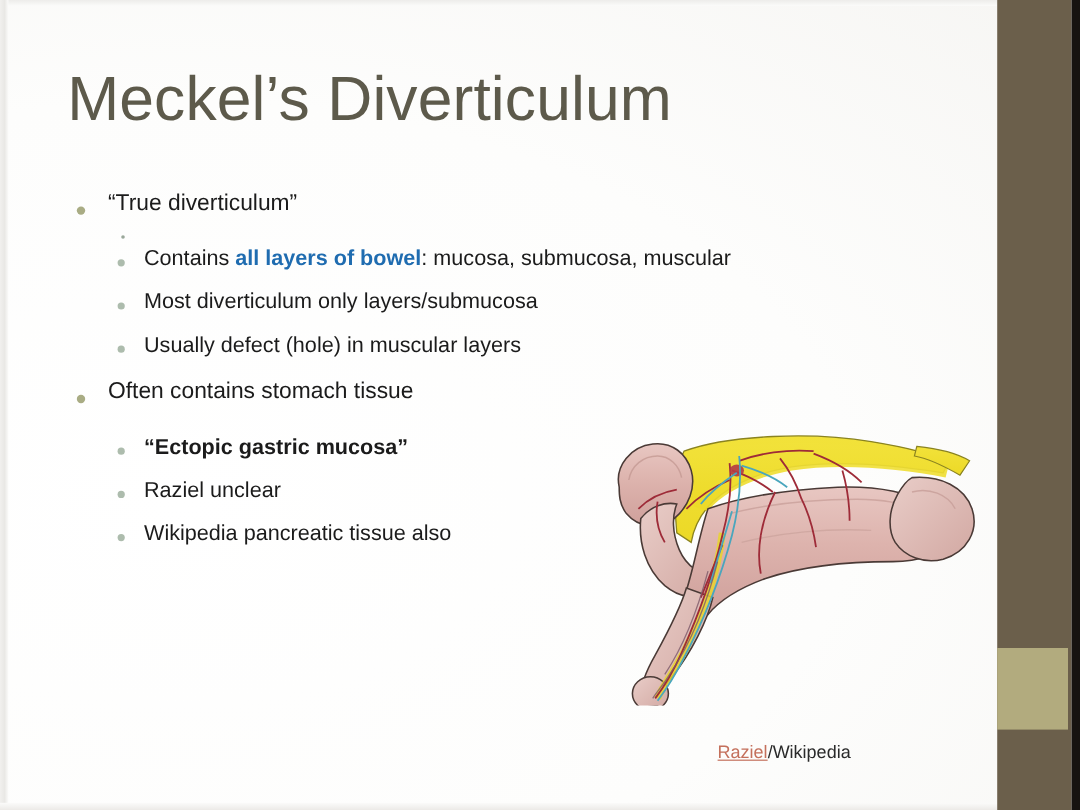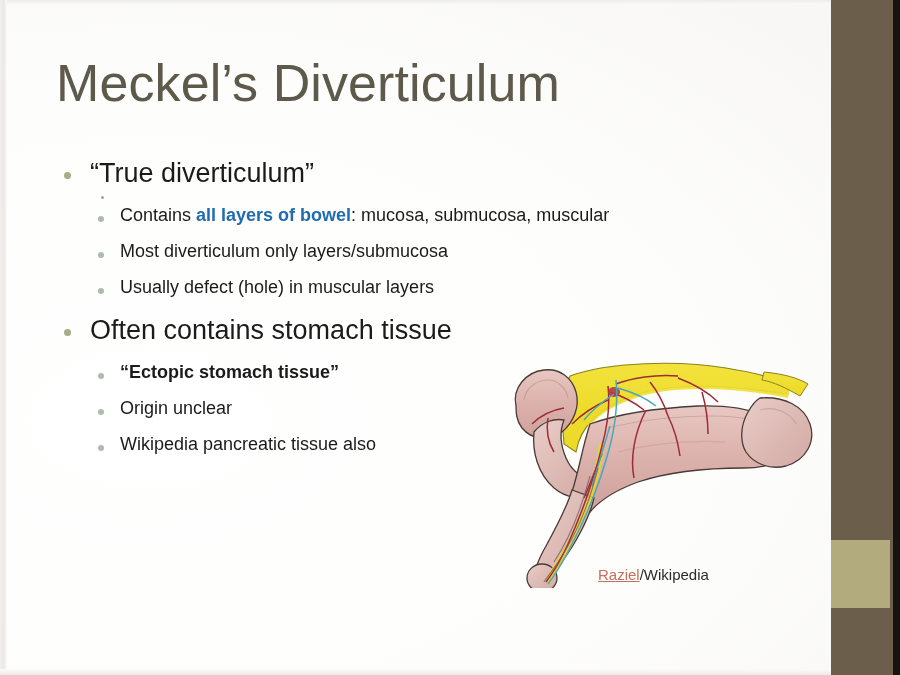--- a/index.html
+++ b/index.html
@@ -87,21 +87,21 @@
   
   .body-block {
     position: absolute;
     left: 56px;
     top: 160px;
     width: 760px;
   }
   .lvl1 {
     position: relative;
     padding-left: 34px;
-    font-size: 27px;
+    font-size: 19px;
     line-height: 1.0;
     color: #1b1b1b;
     margin-bottom: 2px;
   }
   .lvl1 .dot {
     position: absolute;
     left: 8px;
     top: 12px;
     width: 7px;
     height: 7px;
@@ -149,21 +149,21 @@
   .row-s3 { position: absolute; left: 0;  top: 118px;}
   .row-t2 { position: absolute; left: 0;  top: 157px; text-align: right;}
   .row-s4 { position: absolute; left: 0;  top: 203px;}
   .row-s5 { position: absolute; left: 0;  top: 239px;}
   .row-s6 { position: absolute; left: 0;  top: 275px;}
 
   
   .credit {
     position: absolute;
     left: 598px;
-    top: 566px;
+    top: 619px;
     font-size: 15px;
     color: #2a2a2a;
     white-space: nowrap;
     text-align: center;
   }
   .credit .link {
     color: #c4705c;
     text-decoration: underline;
     text-decoration-color: #c4705c;
   }
@@ -212,26 +212,26 @@
         <span>Usually defect (hole) in muscular layers</span>
       </div>
 
       <div class="lvl1 row-t2">
         <span class="dot"></span>
         <span>Often contains stomach tissue</span>
       </div>
 
       <div class="lvl2 row-s4">
         <span class="dot"></span>
-        <span class="bold-dark">“Ectopic stomach tissue”</span>
+        <span class="bold-dark">“Ectopic gastric mucosa”</span>
       </div>
 
       <div class="lvl2 row-s5">
         <span class="dot"></span>
-        <span>Origin unclear</span>
+        <span>Raziel unclear</span>
       </div>
 
       <div class="lvl2 row-s6">
         <span class="dot"></span>
         <span>Wikipedia pancreatic tissue also</span>
       </div>
 
     </div>
 
     <div class="stray-dot"></div>

